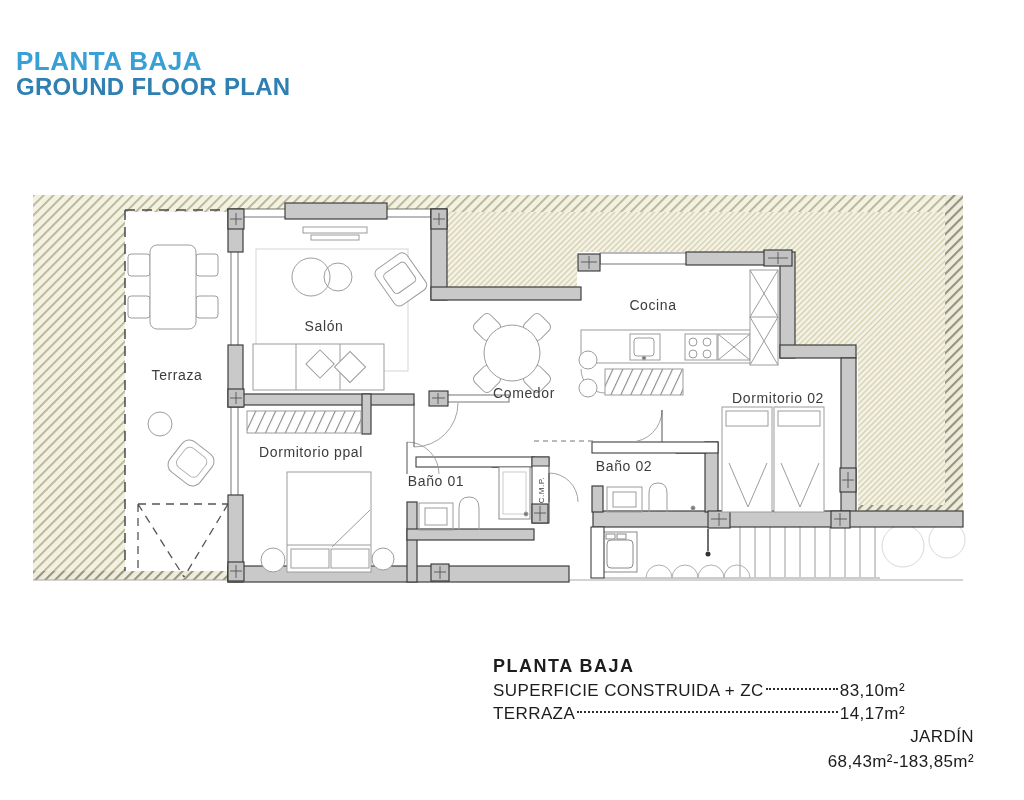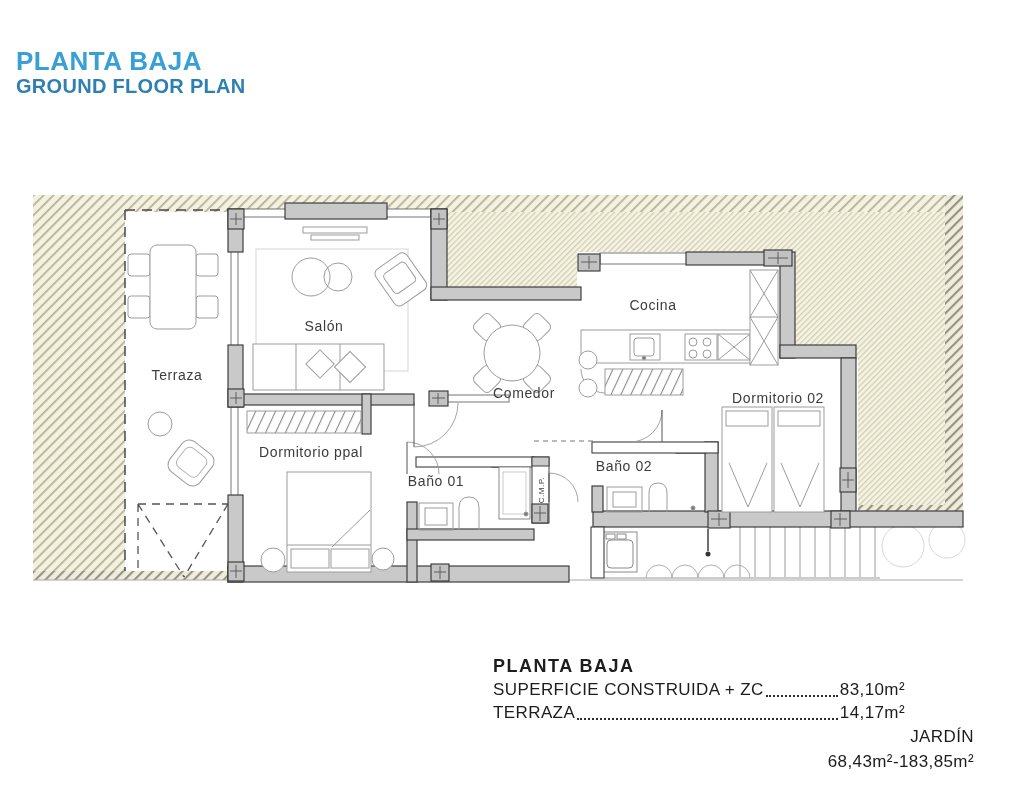--- a/index.html
+++ b/index.html
@@ -1,26 +1,26 @@
 <!DOCTYPE html>
 <html><head>
 <meta charset="utf-8">
 <style>
   html,body{margin:0;padding:0;}
   body{width:1024px;height:800px;background:#ffffff;position:relative;overflow:hidden;
        font-family:"Liberation Sans", sans-serif;}
   #titleblock{position:absolute;left:16px;top:48px;}
   #titleblock h1{margin:0;font-size:26px;line-height:26px;letter-spacing:.5px;color:#38A0D5;font-weight:bold;}
-  #titleblock h2{margin:3px 0 0 0;font-size:20px;line-height:19px;letter-spacing:.3px;color:#2E7FB2;font-weight:bold;}
+  #titleblock h2{margin:3px 0 0 0;font-size:24px;line-height:19px;letter-spacing:.3px;color:#2E7FB2;font-weight:bold;}
   #plan{position:absolute;left:0;top:0;}
   #summary{position:absolute;left:493px;top:656px;color:#1d1d1d;}
   #summary .head{font-size:18px;font-weight:bold;letter-spacing:1.5px;margin-bottom:3px;}
   #summary .row{display:flex;align-items:flex-end;font-size:17px;letter-spacing:.4px;height:19px;margin-top:4px;}
   #summary .row .leader{flex:1;border-bottom:2.4px dotted #2b2b2b;margin:0 2px 3px 2px;}
-  #summary .row.w1{width:412px;}
+  #summary .row.w1{width:412px;align-items:center;}
   #summary .row.w2{width:481px;flex-direction:column;}
   svg text{font-family:"Liberation Sans", sans-serif;fill:#3c3c3c;}
   .roomlbl{font-size:14px;letter-spacing:.6px;}
 </style>
 </head>
 <body>
 
 <div id="titleblock">
   <h1>PLANTA BAJA</h1>
   <h2>GROUND FLOOR PLAN</h2>

